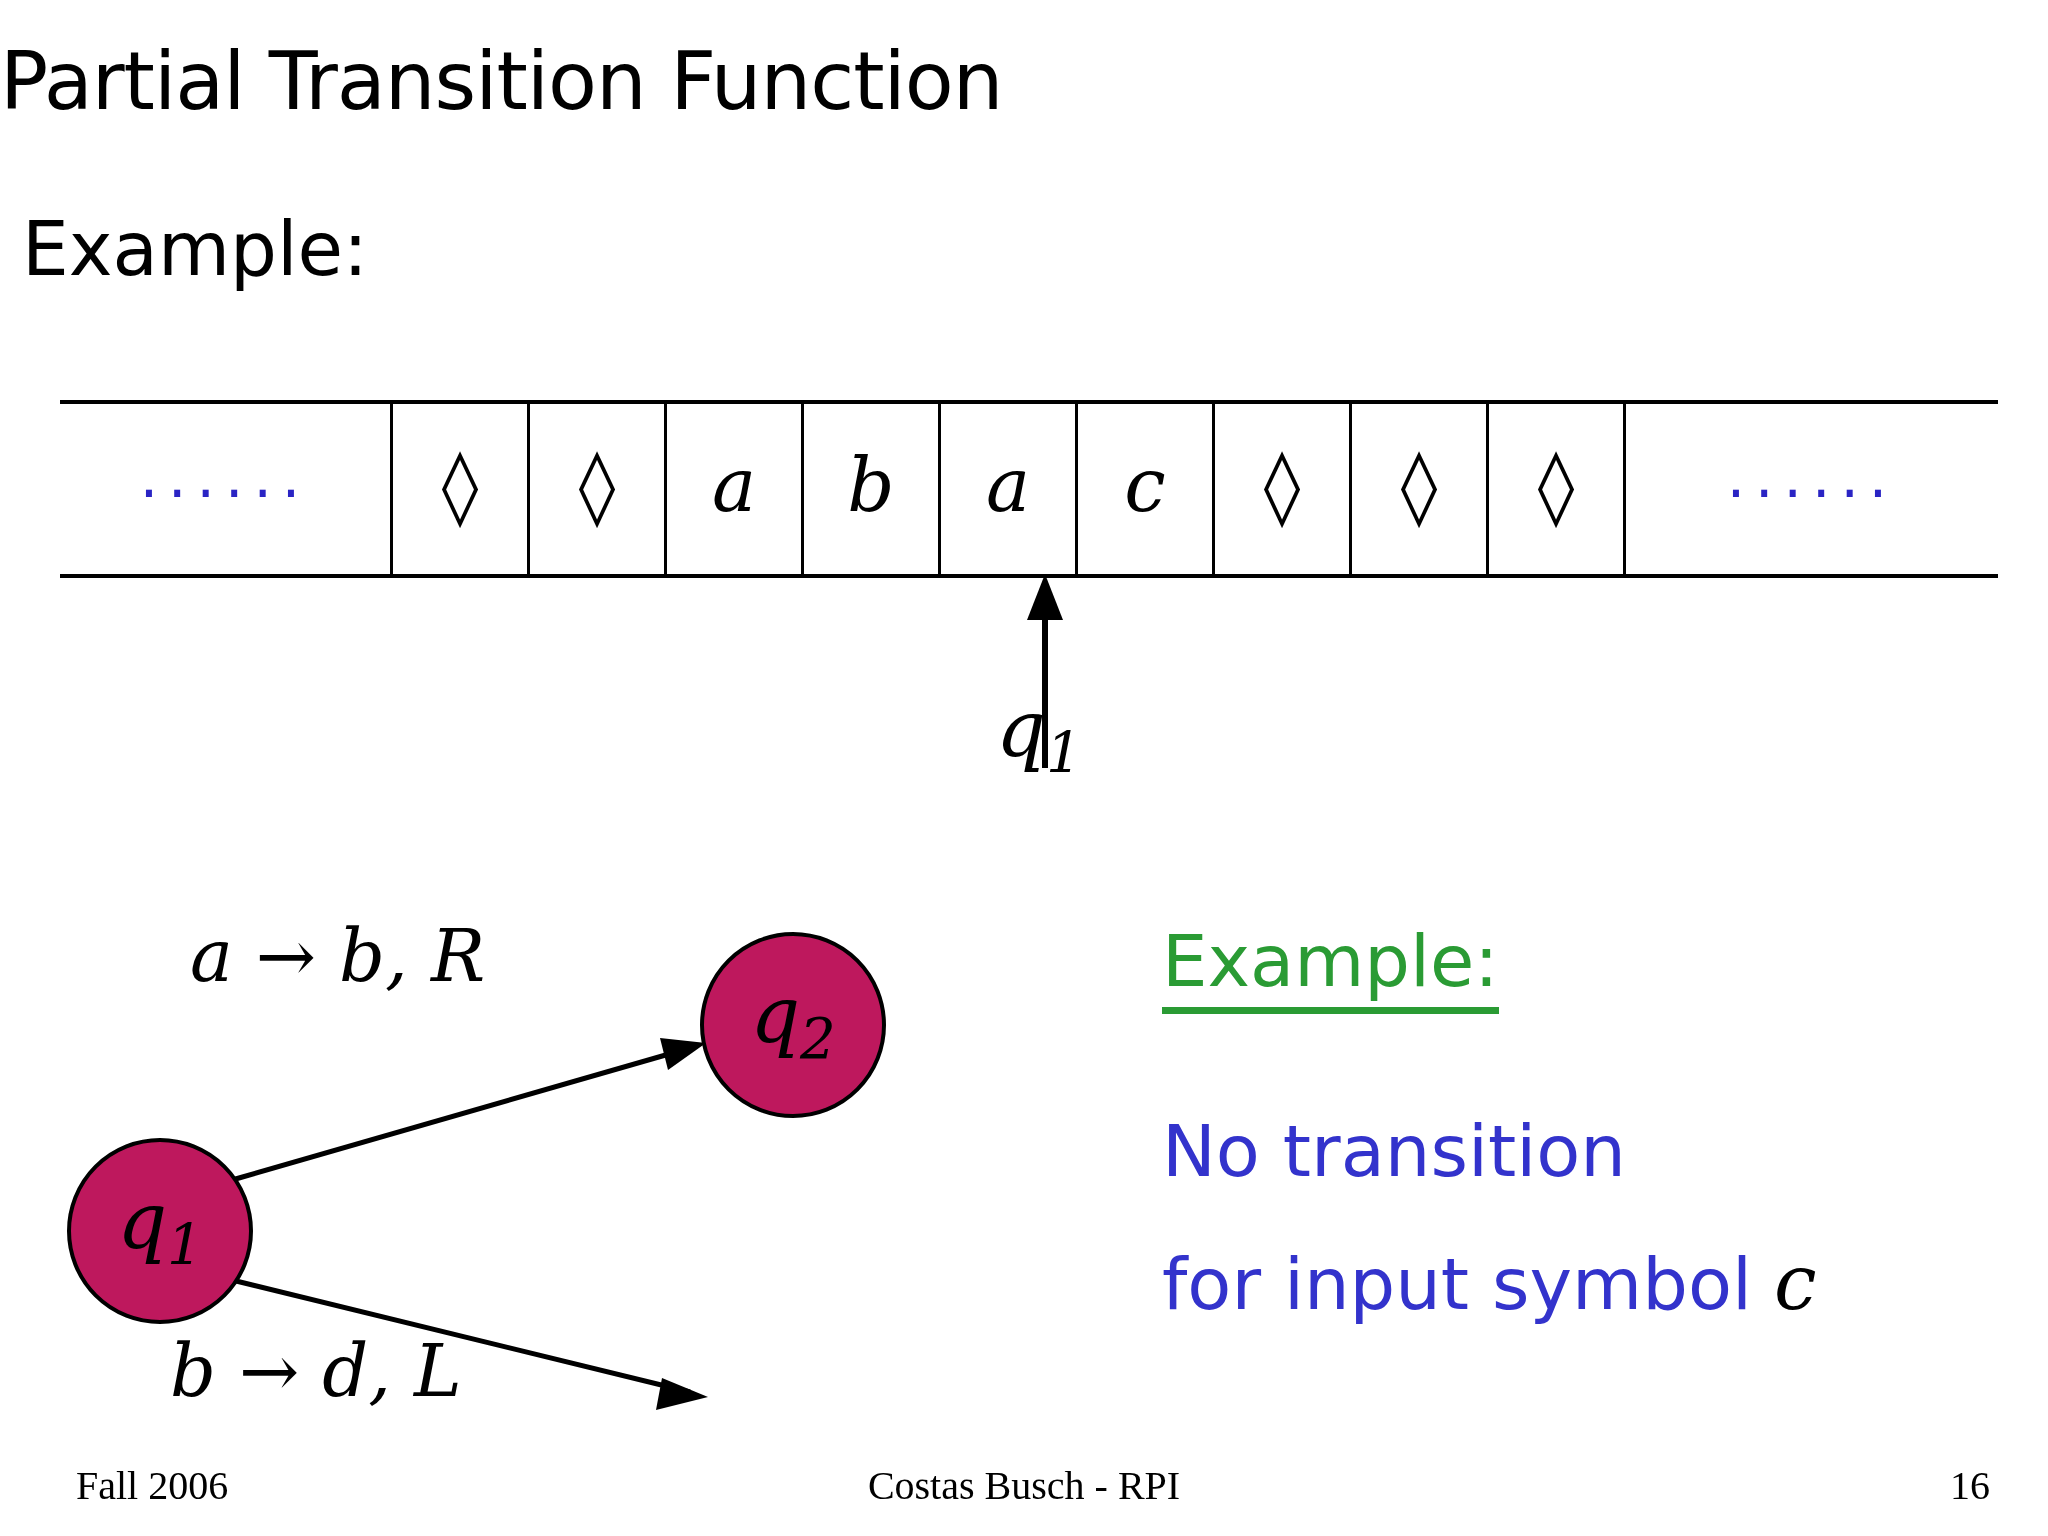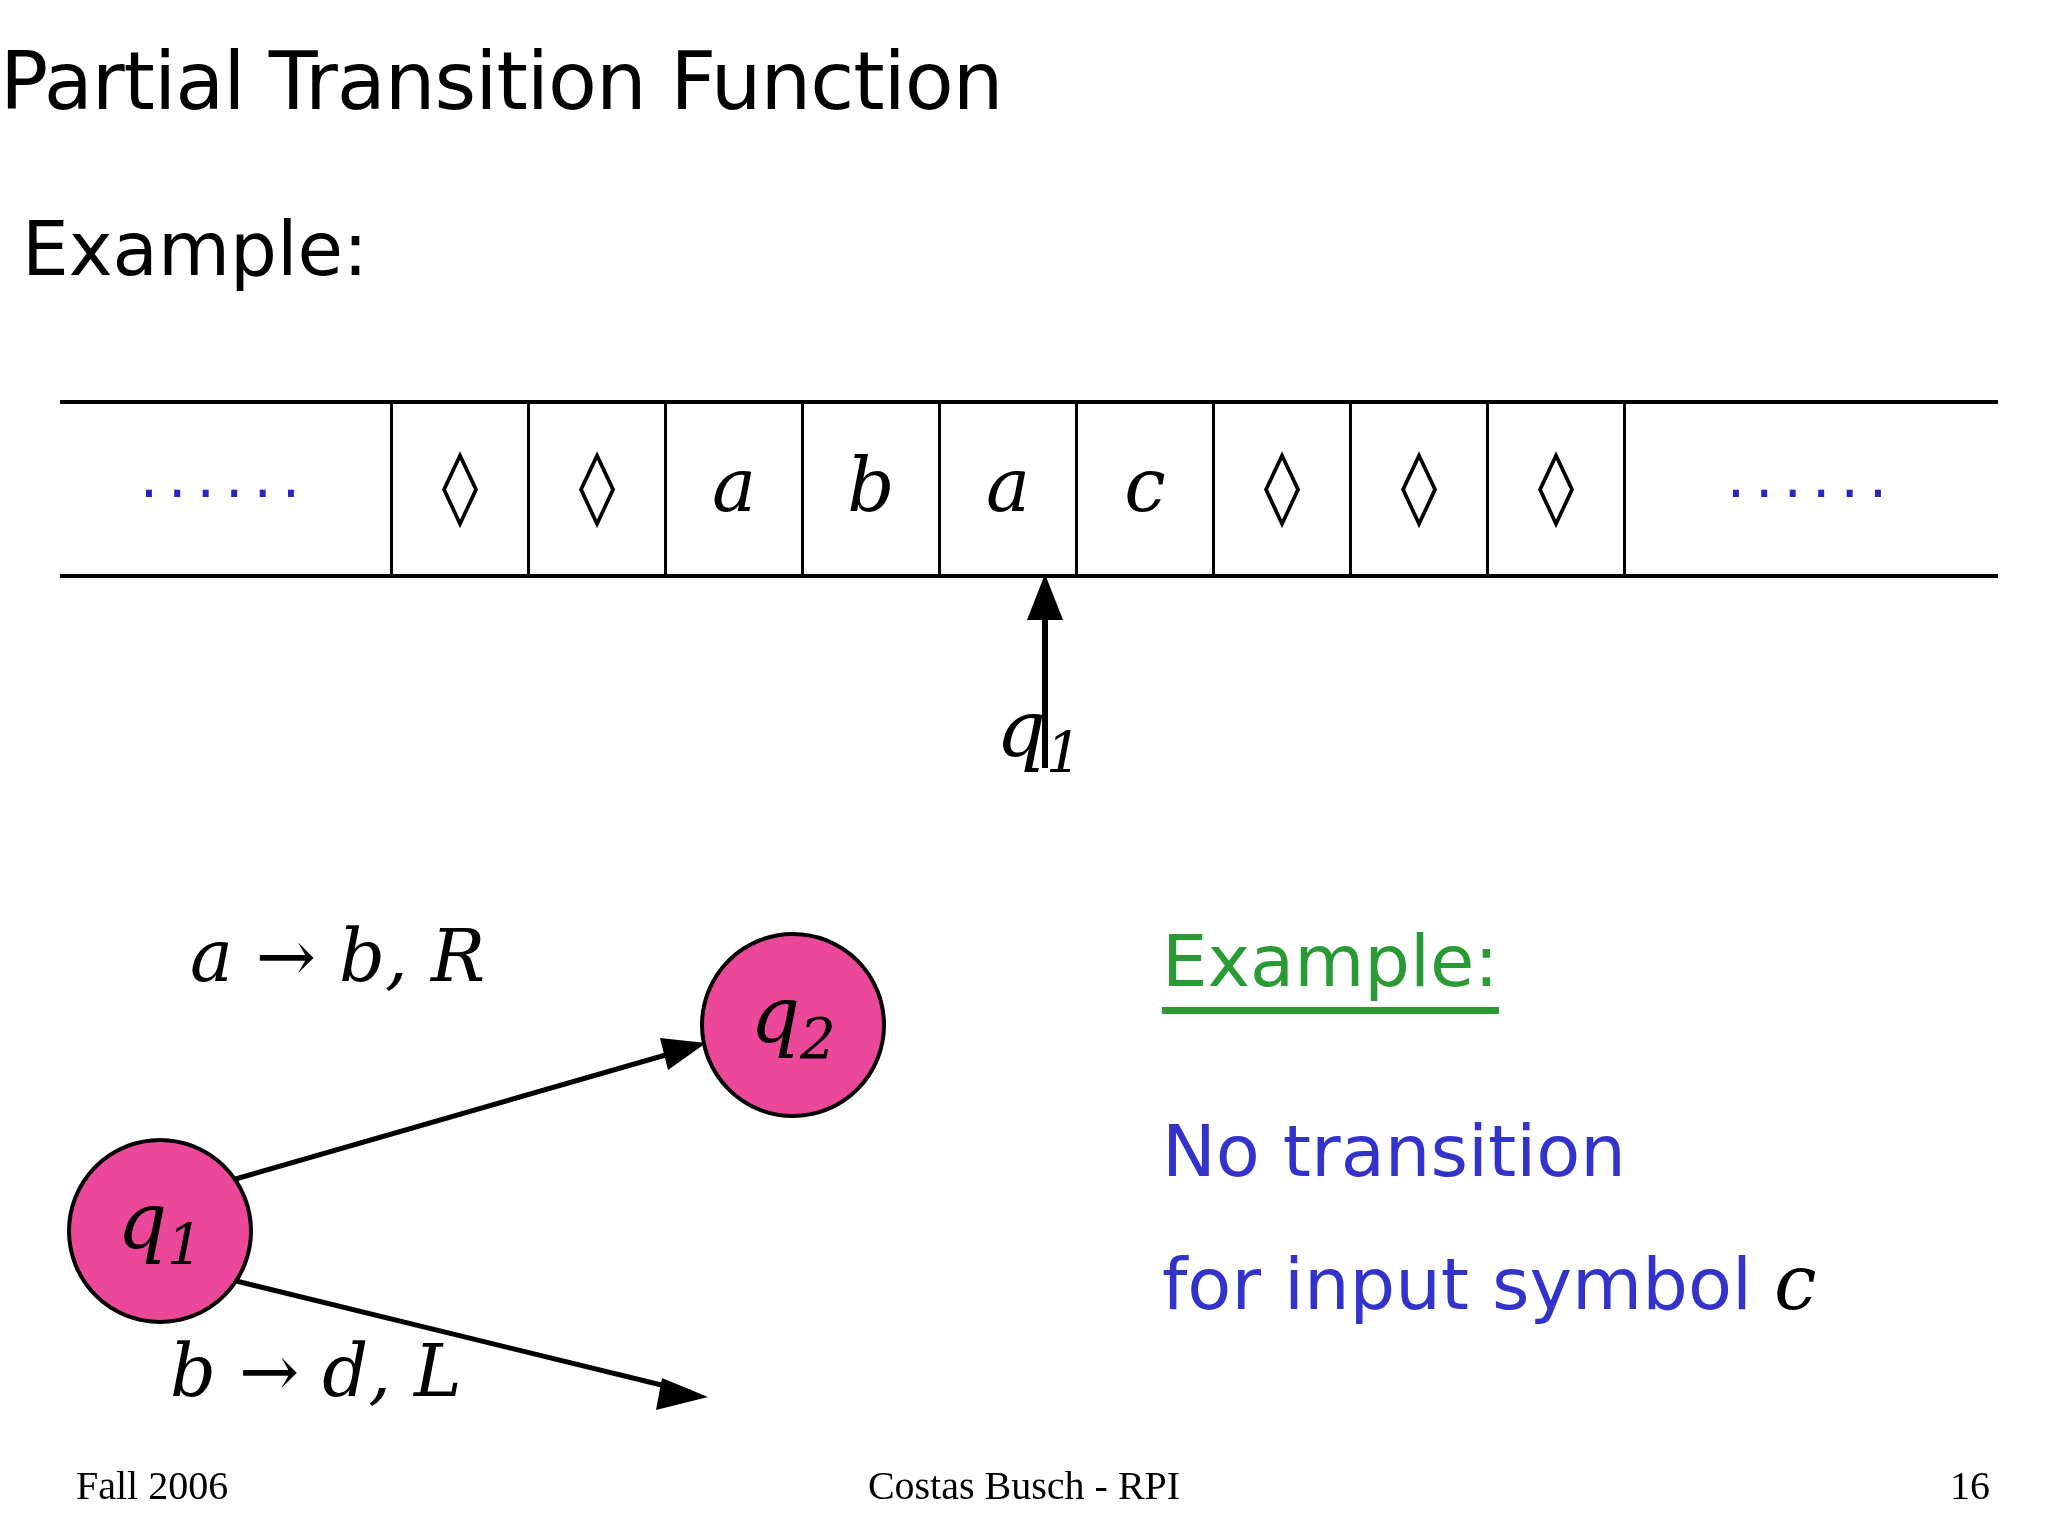--- a/index.html
+++ b/index.html
@@ -57,21 +57,21 @@
   #head-pointer{position:absolute;left:980px;top:572px;width:130px;height:200px;}
   #head-state{
     position:absolute;left:996px;top:690px;font-size:78px;color:#000;line-height:1;
   }
 
   
   #state-diagram{position:absolute;left:0px;top:880px;width:1020px;height:600px;}
   .state-node{
     position:absolute;width:186px;height:186px;border:4px solid #000;border-radius:50%;
     box-sizing:border-box;display:flex;align-items:center;justify-content:center;
-    background:#ec4899;
+    background:#be185d;
   }
   .state-label{
     font-family:"DejaVu Serif","Liberation Serif",serif;font-style:italic;
     font-size:78px;line-height:1;color:#000;position:relative;top:-4px;
   }
   .sub{font-size:0.72em;vertical-align:-0.28em;font-style:italic;}
 
   .edge-label{
     position:absolute;font-family:"DejaVu Serif","Liberation Serif",serif;
     font-style:italic;font-size:72px;line-height:1;color:#000;white-space:nowrap;

